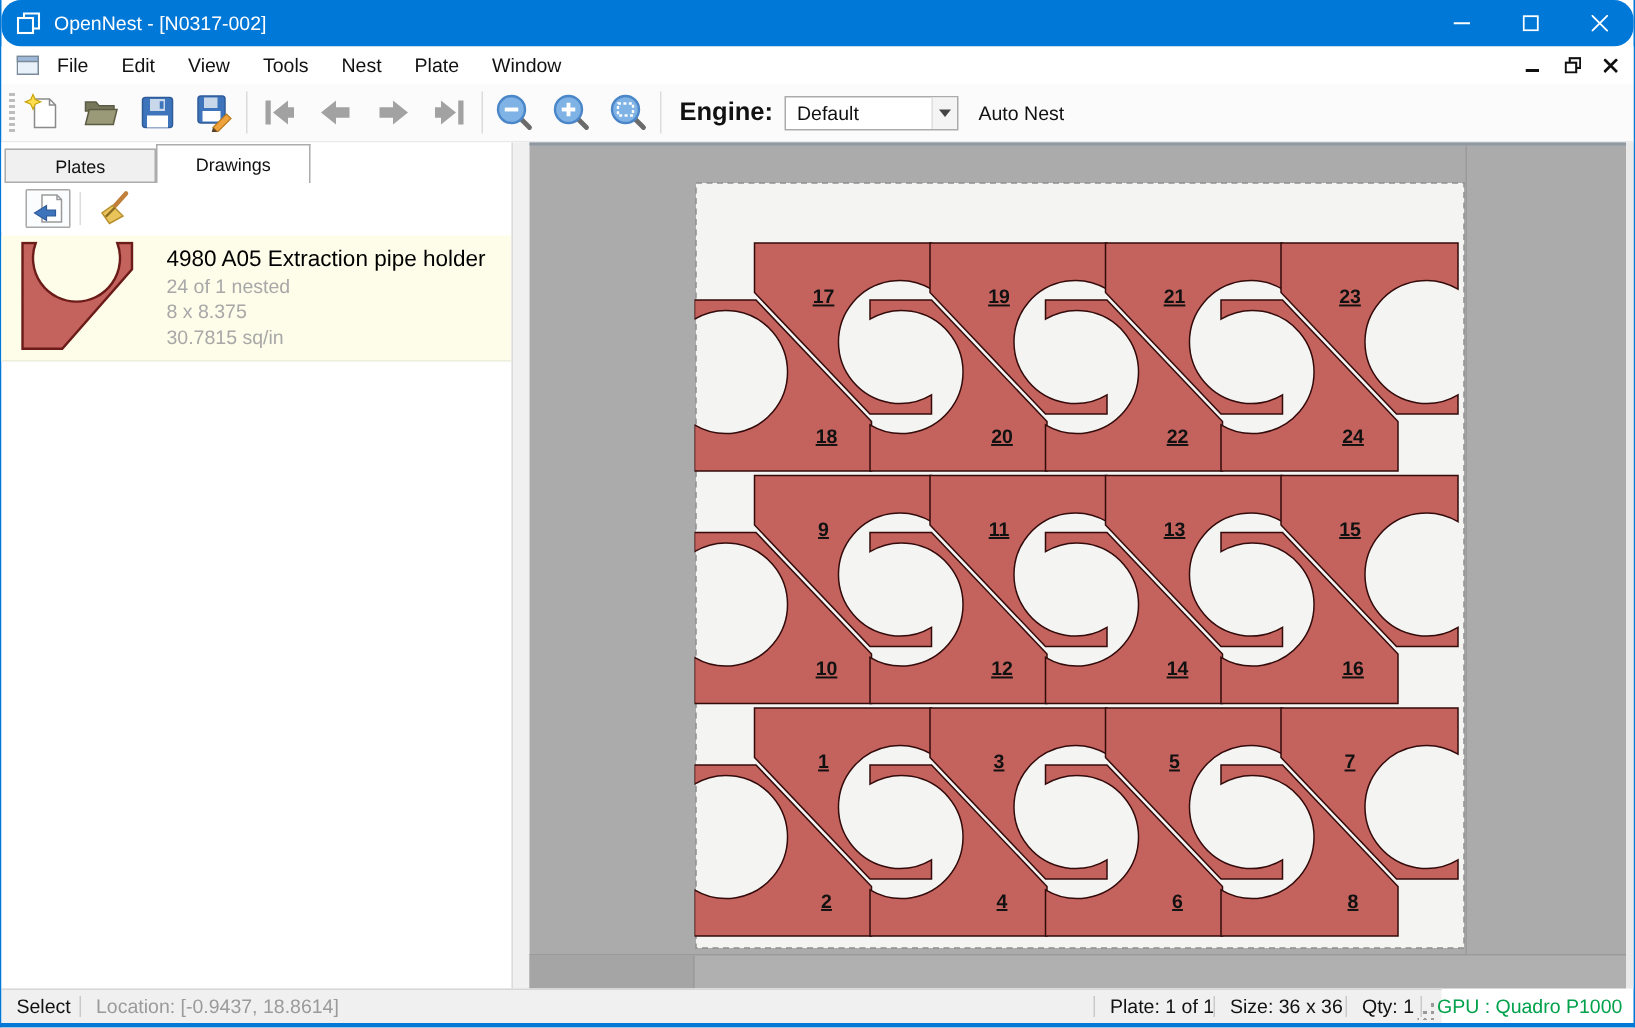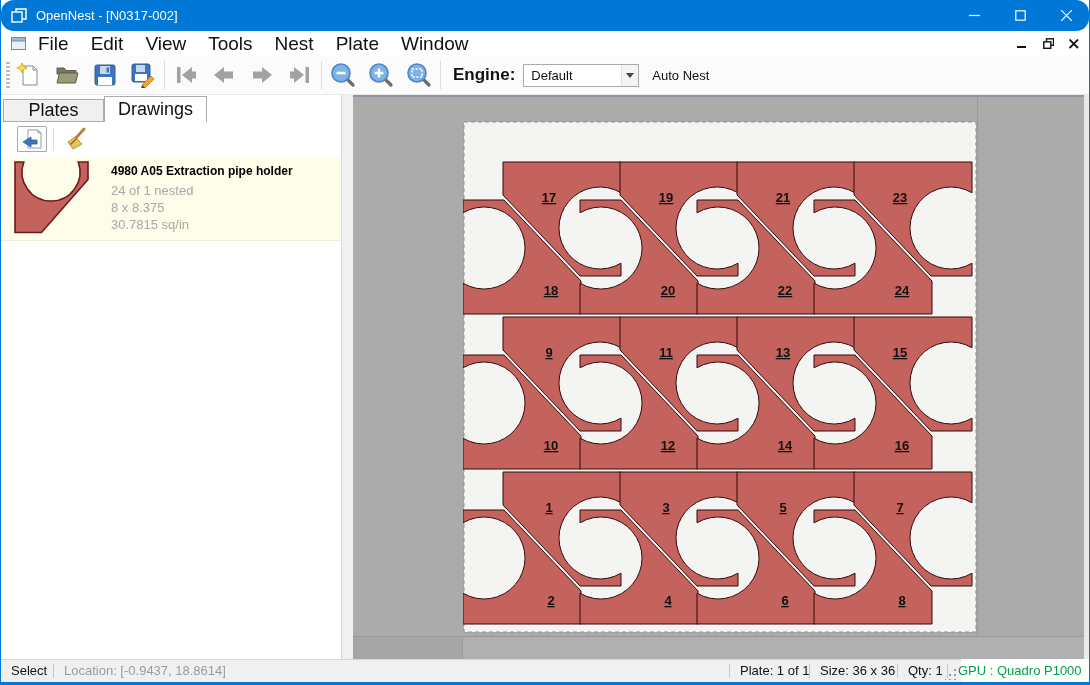--- a/index.html
+++ b/index.html
@@ -14,21 +14,21 @@
     background:#0078D7; display:flex; align-items:center; }
   .titlebar .app-ic { margin-left:10px; }
   .titlebar .ttl { color:#FFF; font-size:13px; margin-left:9px; }
   .caption-btns { position:absolute; right:0; top:0; height:31px; display:flex; }
   .cap-btn { width:46px; height:31px; display:flex; align-items:center; justify-content:center; }
 
   
   .menubar { position:absolute; left:0; top:31px; width:1088px; height:25px;
     background:#FFF; display:flex; align-items:center; }
   .mdi-doc-ic { position:absolute; left:10px; top:6px; }
-  .menu-item { font-size:19px; color:#111; padding:4px 11px; cursor:default; }
+  .menu-item { font-size:13px; color:#111; padding:4px 11px; cursor:default; }
   .menu-item:first-of-type { margin-left:26px; }
   .mdi-btns { position:absolute; right:6px; top:4px; display:flex; gap:8px; }
   .mdi-btn { width:18px; height:17px; display:flex; align-items:center; justify-content:center; }
 
   
   .toolbar { position:absolute; left:0; top:56px; width:1088px; height:39px;
     background:#FBFBFB; border-bottom:1px solid #E8E8E8;
     display:flex; align-items:center; }
   .grip { width:4px; height:26px; border-left:2px dotted #BDBDBD;
     border-right:2px dotted #BDBDBD; margin-left:5px; }
@@ -42,35 +42,35 @@
     display:flex; align-items:center; justify-content:center; }
   .dd-arrow { width:0; height:0; border-left:4px solid transparent; border-right:4px solid transparent;
     border-top:5px solid #444; }
   .autonest { font-size:13px; color:#111; margin-left:13px; }
 
   
   .panel { position:absolute; left:0; top:95px; width:352px; height:564px; background:#FFF; }
   .panel-scrollstrip { position:absolute; right:0; top:0; width:12px; height:564px;
     background:#F0F0F0; border-left:1px solid #DBDBDB; }
   .tabs { position:absolute; left:0; top:0; width:340px; height:27px; background:#FFF; }
-  .tab { position:absolute; font-size:18px; color:#111;
+  .tab { position:absolute; font-size:12px; color:#111;
     display:flex; align-items:center; justify-content:center; }
   .tab.inactive { left:2px; top:4px; width:101px; height:23px; background:#F0F0F0;
     border:1px solid #ACACAC; }
   .tab.active { left:103px; top:1px; width:103px; height:26px; background:#FFF;
     border:1px solid #ACACAC; border-bottom:none; z-index:2; }
   .panel-toolbar { position:absolute; left:0; top:27px; width:340px; height:33px; background:#FFF;
     display:flex; align-items:center; }
   .pt-btn { width:30px; height:26px; display:flex; align-items:center; justify-content:center; }
   .pt-btn.boxed { border:1px solid #A8A8A8; background:#FAFCFE; margin-left:16px; border-radius:1px; }
   .pt-sep { width:1px; height:22px; background:#DCDCDC; margin:0 6px; }
   .drawing-item { position:absolute; left:0; top:62px; width:340px; height:84px;
     background:#FDFDE9; border-bottom:1px solid #EEEEDC; }
   .di-thumb { position:absolute; left:13px; top:4px; }
-  .di-title { position:absolute; left:110px; top:7px; font-size:12px; font-weight:bold; color:#000; }
+  .di-title { position:absolute; left:110px; top:7px; font-size:15px; font-weight:normal; color:#000; }
   .di-sub { position:absolute; left:110px; font-size:13px; color:#A8A8A8; }
   .di-sub.l1 { top:26px; } .di-sub.l2 { top:43px; } .di-sub.l3 { top:60px; }
 
   
   .canvas { position:absolute; left:352px; top:95px; width:731px; height:541px; background:#ABABAB; }
   .canvas-topline { position:absolute; left:352px; top:95px; width:731px; height:2px; background:#8E99A4; }
   .canvas-vline { position:absolute; left:976px; top:97px; width:1px; height:539px; background:#9A9A9A; }
   .plate-wrap { position:absolute; left:110px; top:26px; }
   .band { position:absolute; left:352px; top:636px; width:731px; height:23px;
     background:#B0B0B0; border-top:1px solid #9A9A9A; }

